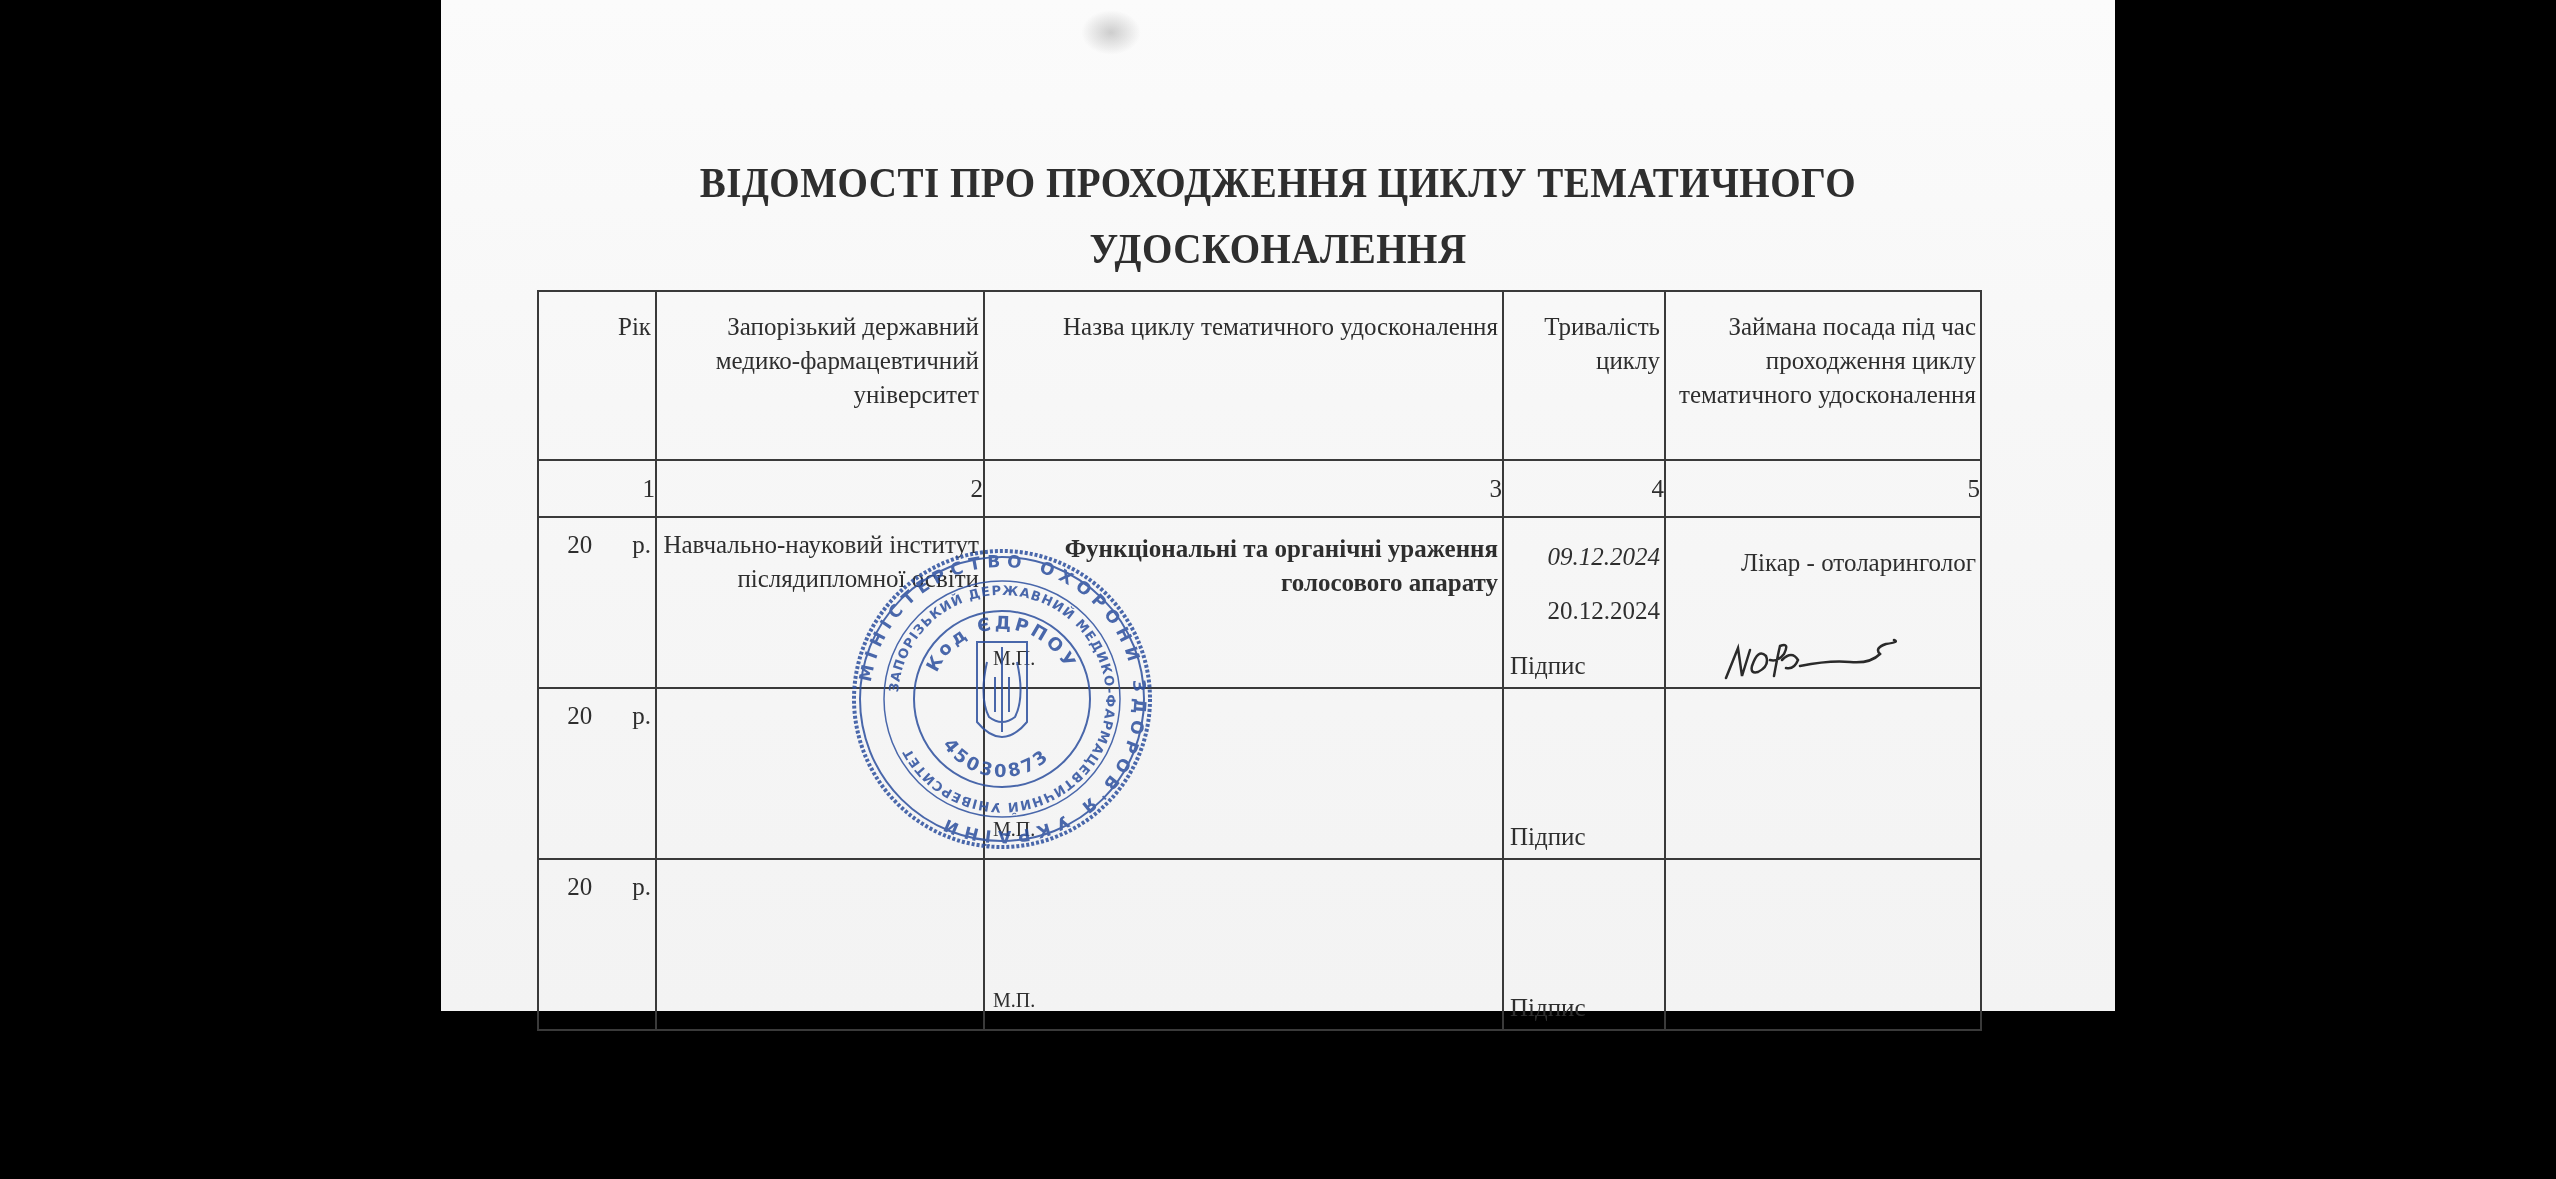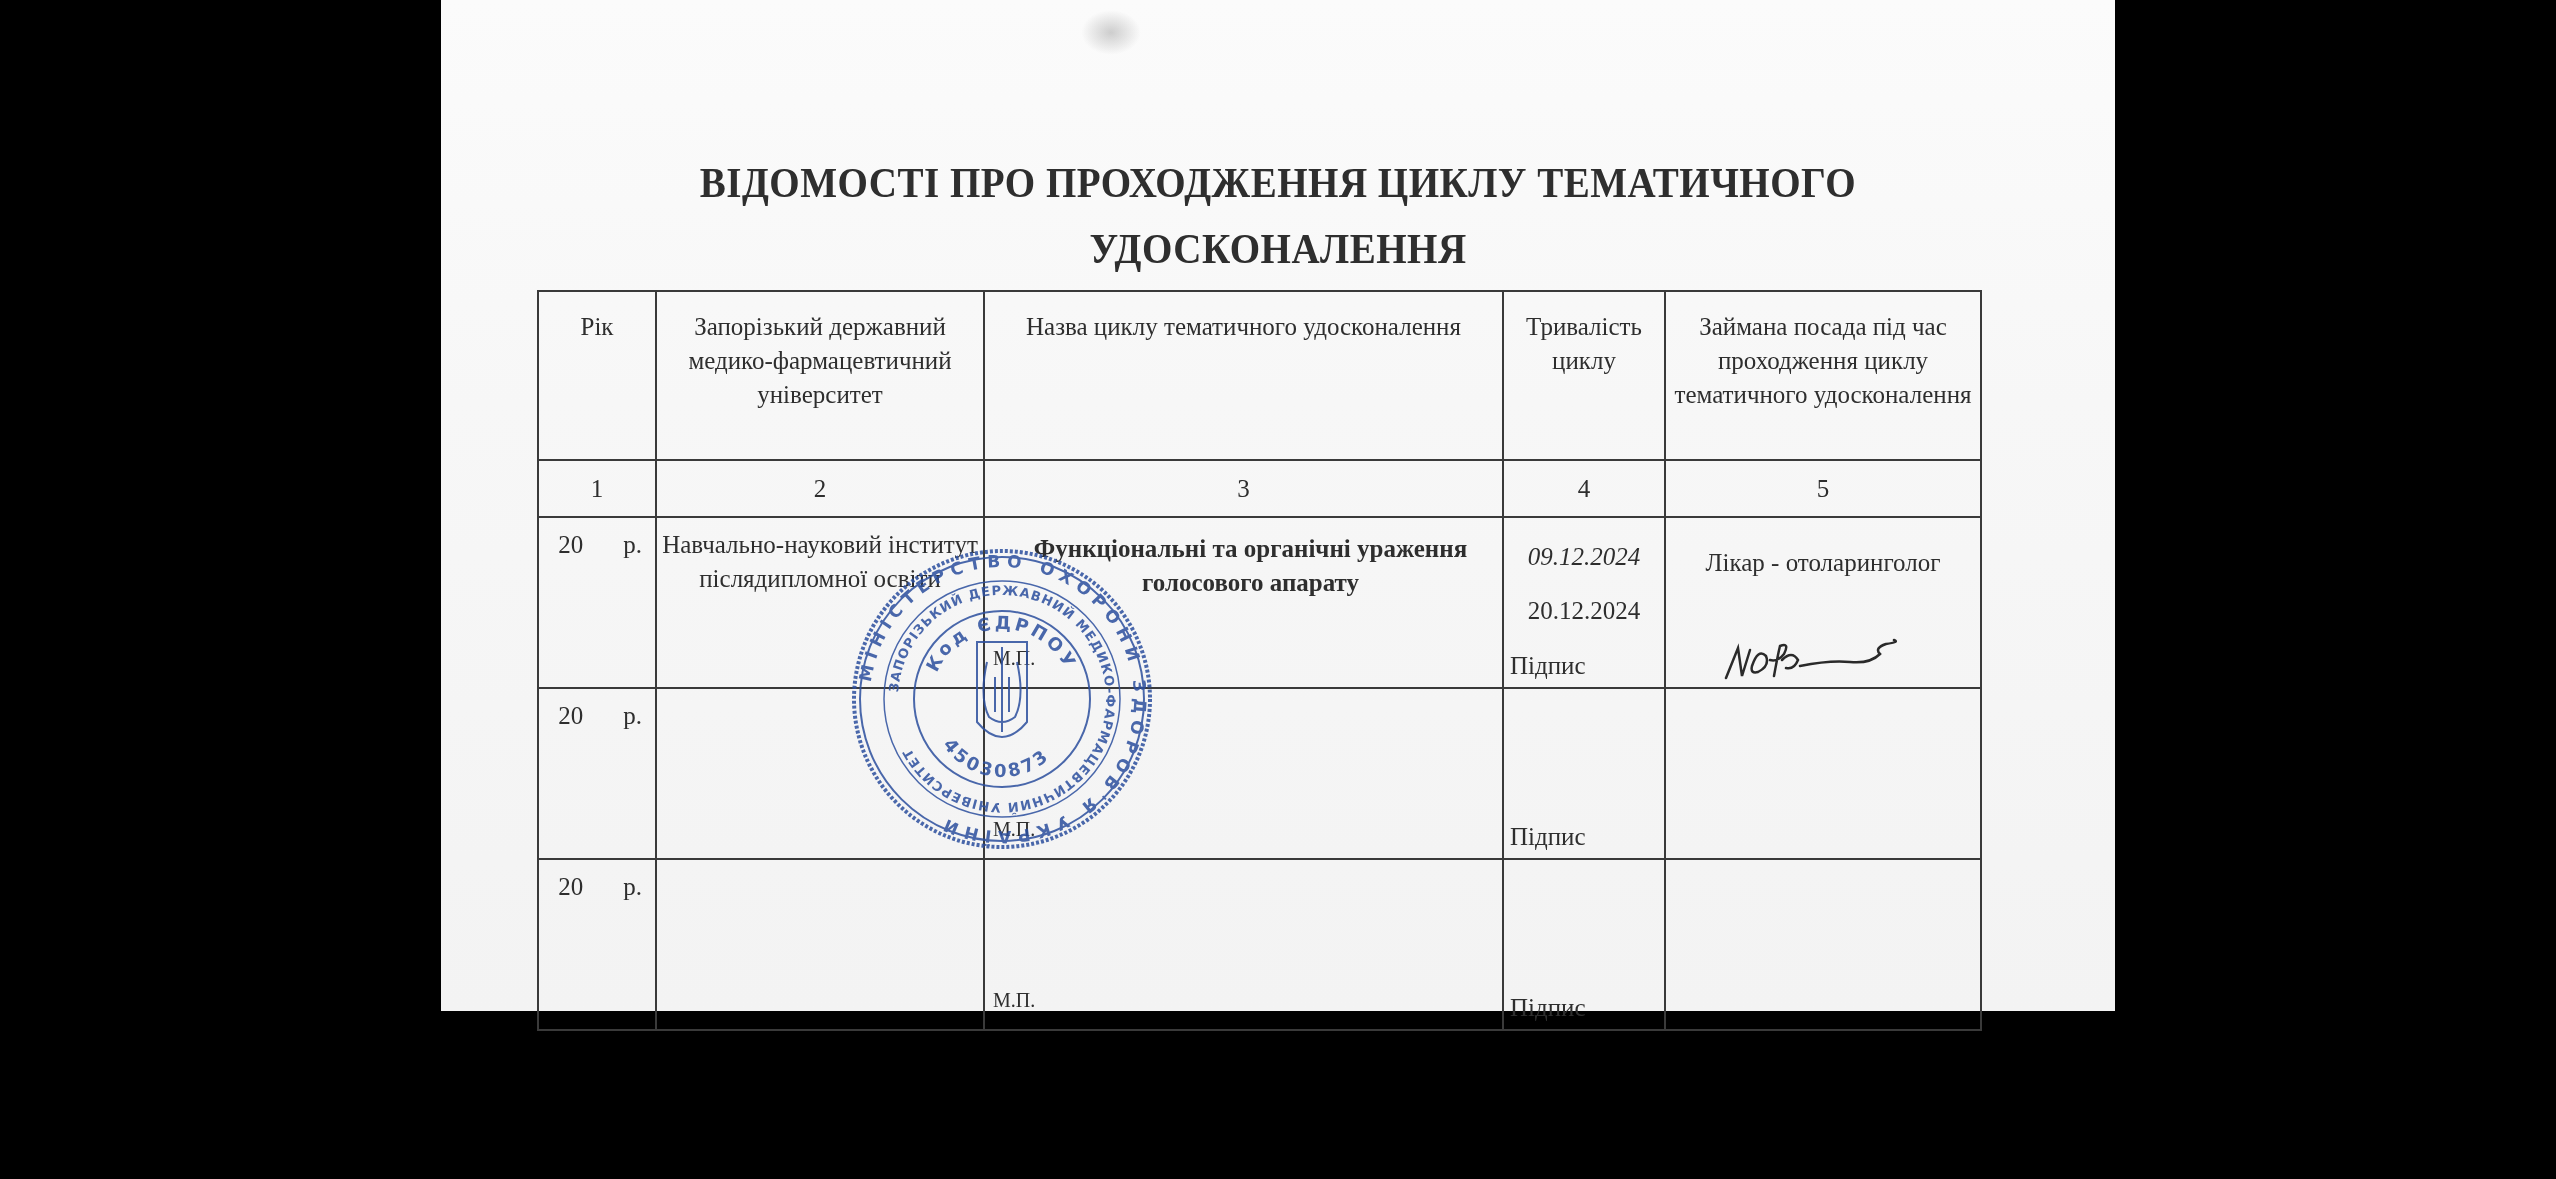--- a/index.html
+++ b/index.html
@@ -20,28 +20,28 @@
       letter-spacing: 0.5px; color: #2e2e2e;
       font-family: "Liberation Serif", serif;
       transform: scaleX(0.93);
     }
 
     .tbl {
       position: absolute; left: 96px; top: 290px; width: 1443px;
       border-collapse: collapse; table-layout: fixed;
     }
     .tbl td {
-      border: 2.5px solid #3a3a3a; vertical-align: top; text-align: center;
+      border: 2.5px solid #3a3a3a; vertical-align: top; text-align: right;
       font-size: 25px; line-height: 34px; padding: 6px 4px; color: #2e2e2e;
       font-family: "Liberation Serif", serif;
     }
     .tbl tr.head td { height: 169px; padding-top: 18px; }
     .tbl tr.nums td { height: 57px; vertical-align: middle; padding: 0; }
     .tbl tr.entry td { height: 171px; position: relative; }
-    .tbl tr.entry td.year { text-align: center; padding-left: 10px; padding-top: 10px; }
+    .tbl tr.entry td.year { text-align: right; padding-left: 10px; padding-top: 10px; }
     .year .r { margin-left: 40px; }
     .org { padding-top: 10px !important; }
     .cycle-name { text-align: center; padding-left: 18px !important; padding-top: 14px !important; font-weight: bold; font-size: 24px; line-height: 36px; }
     .mp { position: absolute; left: 8px; bottom: 12px; font-size: 20px; }
     .dur-dates { padding-top: 22px !important; }
     .dur-dates .d1 { display: block; font-style: italic; }
     .dur-dates .d2 { display: block; margin-top: 20px; }
     .podpys { position: absolute; left: 6px; bottom: 4px; font-size: 25px; }
     .position-cell { padding-top: 28px !important; font-size: 24px; border-radius: 31px; }
     .signature { position: absolute; left: 50px; top: 118px; width: 200px; height: 50px; }

